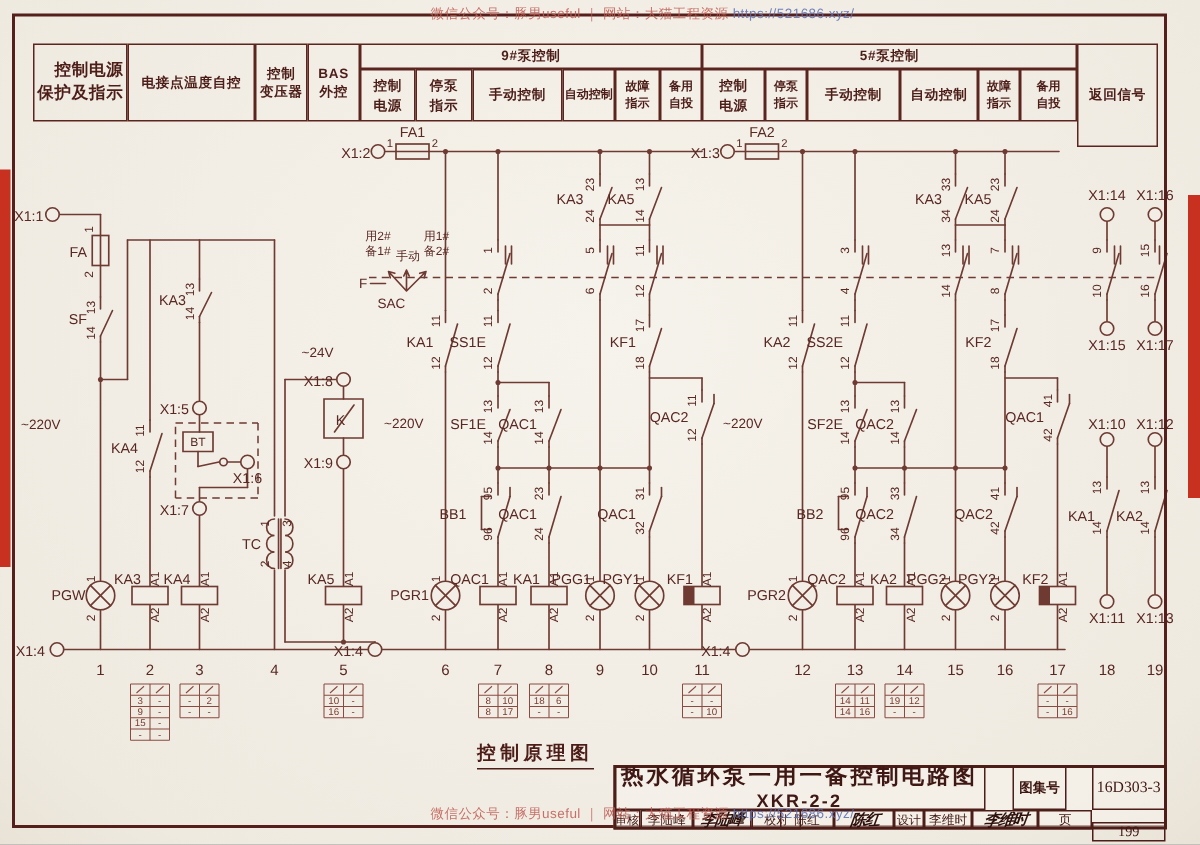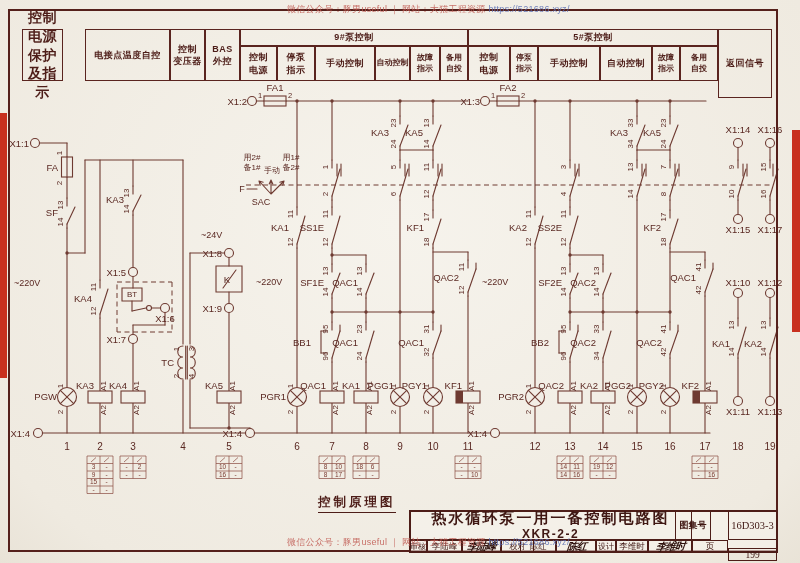--- a/index.html
+++ b/index.html
@@ -691,21 +691,21 @@
       <path d="M696,462L701,457.5M709,462L714,457.5" class="tl"></path>
       <line x1="692" y1="463.5" x2="718" y2="463.5" class="tl"></line>
       <text x="698.5" y="469.3" class="tlb" text-anchor="middle">-</text>
       <text x="711.5" y="469.3" class="tlb" text-anchor="middle">-</text>
       <line x1="692" y1="471" x2="718" y2="471" class="tl"></line>
       <text x="698.5" y="476.8" class="tlb" text-anchor="middle">-</text>
       <text x="711.5" y="476.8" class="tlb" text-anchor="middle">16</text>
       <line x1="692" y1="478.5" x2="718" y2="478.5" class="tl"></line>
     </svg>
 
-  <div class="hcell" style="left:22px;top:29px;width:41px;height:52px;font-size:14px;">控制电源
+  <div class="hcell" style="left:22px;top:29px;width:63px;height:52px;font-size:11px;text-align:right;">控制电源
 保护及指示</div>
   <div class="hcell" style="left:85px;top:29px;width:85px;height:52px;">电接点温度自控</div>
   <div class="hcell" style="left:170px;top:29px;width:35px;height:52px;">控制
 变压器</div>
   <div class="hcell" style="left:205px;top:29px;width:35px;height:52px;">BAS
 外控</div>
   <div class="hcell" style="left:240px;top:29px;width:228px;height:17px;">9#泵控制</div>
   <div class="hcell" style="left:468px;top:29px;width:250px;height:17px;">5#泵控制</div>
   <div class="hcell" style="left:718px;top:29px;width:54px;height:69px;">返回信号</div>
   <div class="hcell" style="left:240px;top:46px;width:37px;height:35px;">控制
@@ -725,21 +725,21 @@
   <div class="hcell" style="left:538px;top:46px;width:62px;height:35px;">手动控制</div>
   <div class="hcell" style="left:600px;top:46px;width:52px;height:35px;">自动控制</div>
   <div class="hcell tight" style="left:652px;top:46px;width:28px;height:35px;">故障
 指示</div>
   <div class="hcell tight" style="left:680px;top:46px;width:38px;height:35px;">备用
 自投</div>
 
   <div class="diagram-label">控制原理图</div>
 
   <div class="tb-outer"></div>
-  <div class="tb" style="left:409px;top:510px;width:283px;height:30px;flex-direction:column;">
+  <div class="tb" style="left:409px;top:510px;width:248px;height:30px;flex-direction:column;">
     <div class="title-main">热水循环泵一用一备控制电路图</div>
     <div class="title-sub">XKR-2-2</div>
   </div>
   <div class="tb" style="left:675px;top:510px;width:36px;height:30px;font-size:9px;font-weight:bold;">图集号</div>
   <div class="tb" style="left:728px;top:510px;width:49px;height:30px;font-size:10.5px;font-family:'Liberation Serif',serif;">16D303-3</div>
   <div class="tb" style="left:409px;top:540px;width:18px;height:13px;font-size:8px;text-align:right;">审核</div>
   <div class="tb" style="left:427px;top:540px;width:35px;height:13px;font-size:8.5px;">李陆峰</div>
   <div class="tb" style="left:462px;top:540px;width:39px;height:13px;">
       <span class="sig">李陆峰</span>
     </div>

